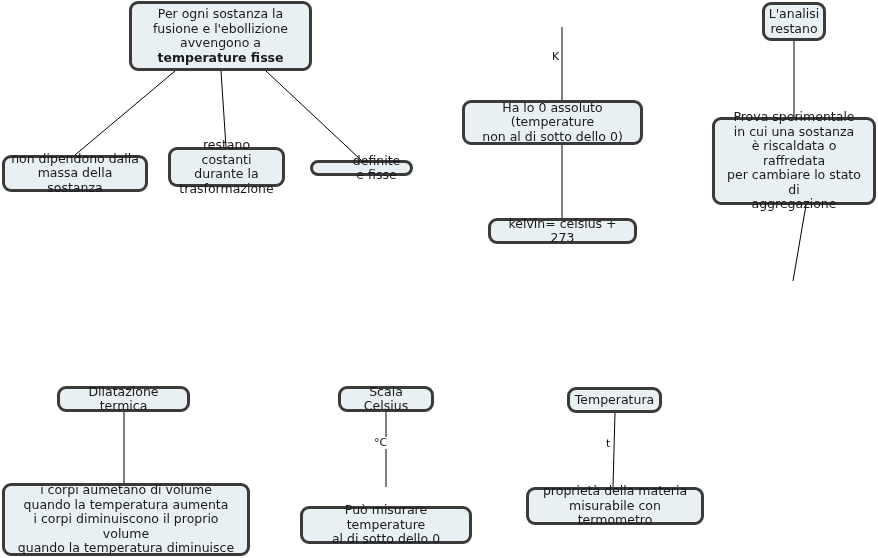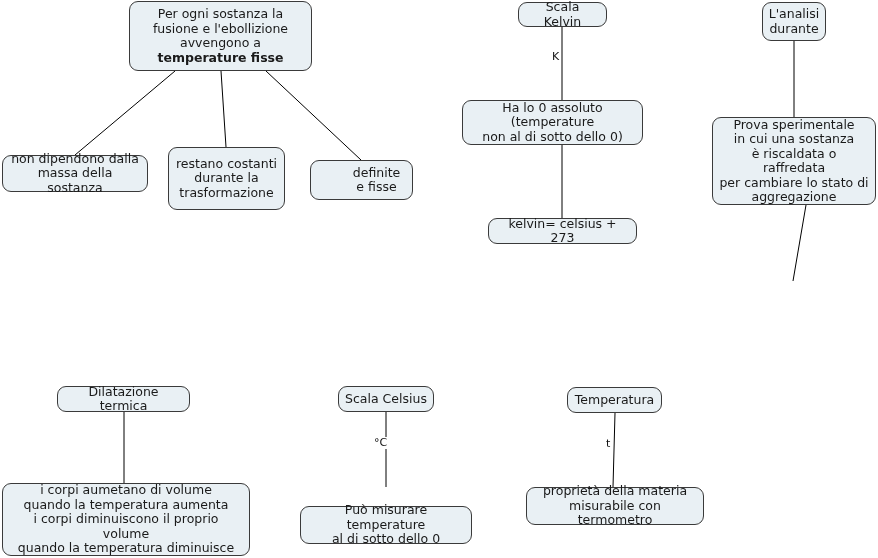--- a/index.html
+++ b/index.html
@@ -20,21 +20,21 @@
     left: 0;
     top: 0;
     width: 878px;
     height: 558px;
     pointer-events: none;
   }
   .node {
     position: absolute;
     box-sizing: border-box;
     background: #e9f0f4;
-    border: 1px solid #ef4444;
+    border: 3px solid #ef4444;
     border-radius: 9px;
     color: #1a1a1a;
     font-size: 12.5px;
     line-height: 14.5px;
     text-align: center;
     display: flex;
     align-items: center;
     justify-content: center;
     padding: 1px 6px;
     white-space: pre-line;
@@ -69,30 +69,29 @@
       <line x1="615" y1="413" x2="613" y2="487" stroke="#000000" stroke-width="1"></line>
     </svg>
 <div class="edge-label" style="left: 550px; top: 51px;">K</div>
     <div class="edge-label" style="left: 372px; top: 437px;">°C</div>
     <div class="edge-label" style="left: 604px; top: 438px;">t</div>
     <div class="node" style="left: 129px; top: 1px; width: 183px; height: 70px; background: rgb(233, 240, 244); border-color: rgb(58, 58, 58);"><span><span>Per ogni sostanza la
 fusione e l'ebollizione
 avvengono a </span><b>temperature fisse</b></span></div>
     <div class="node" style="left: 2px; top: 155px; width: 146px; height: 37px; background: rgb(233, 240, 244); border-color: rgb(58, 58, 58);"><span>non dipendono dalla
 massa della sostanza</span></div>
-    <div class="node" style="left: 168px; top: 147px; width: 117px; height: 63px; background: rgb(233, 240, 244); border-color: rgb(58, 58, 58);"><span>restano costanti
+    <div class="node" style="left: 168px; top: 147px; width: 117px; height: 40px; background: rgb(233, 240, 244); border-color: rgb(58, 58, 58);"><span>restano costanti
 durante la
 trasformazione</span></div>
-    <div class="node" style="left: 310px; top: 160px; width: 103px; height: 40px; background: rgb(233, 240, 244); border-color: rgb(58, 58, 58); padding-left: 36px;"><span>definite e fisse</span></div>
-    <div class="node" style="left: 518px; top: 2px; width: 89px; height: 25px; background: rgb(233, 240, 244); border-color: rgb(58, 58, 58);"><span>Scala Kelvin</span></div>
+    <div class="node" style="left: 310px; top: 160px; width: 103px; height: 16px; background: rgb(233, 240, 244); border-color: rgb(58, 58, 58); padding-left: 36px;"><span>definite e fisse</span></div>
     <div class="node" style="left: 462px; top: 100px; width: 181px; height: 45px; background: rgb(233, 240, 244); border-color: rgb(58, 58, 58);"><span>Ha lo 0 assoluto (temperature
 non al di sotto dello 0)</span></div>
     <div class="node" style="left: 488px; top: 218px; width: 149px; height: 26px; background: rgb(233, 240, 244); border-color: rgb(58, 58, 58);"><span>kelvin= celsius + 273</span></div>
     <div class="node" style="left: 762px; top: 2px; width: 64px; height: 39px; background: rgb(233, 240, 244); border-color: rgb(58, 58, 58);"><span>L'analisi
-durante</span></div>
+restano</span></div>
     <div class="node" style="left: 712px; top: 117px; width: 164px; height: 88px; background: rgb(233, 240, 244); border-color: rgb(58, 58, 58);"><span>Prova sperimentale
 in cui una sostanza
 è riscaldata o raffredata
 per cambiare lo stato di
 aggregazione</span></div>
     <div class="node" style="left: 57px; top: 386px; width: 133px; height: 26px; background: rgb(233, 240, 244); border-color: rgb(58, 58, 58);"><span>Dilatazione termica</span></div>
     <div class="node" style="left: 2px; top: 483px; width: 248px; height: 73px; background: rgb(233, 240, 244); border-color: rgb(58, 58, 58);"><span>i corpi aumetano di volume
 quando la temperatura aumenta
 i corpi diminuiscono il proprio volume
 quando la temperatura diminuisce</span></div>

